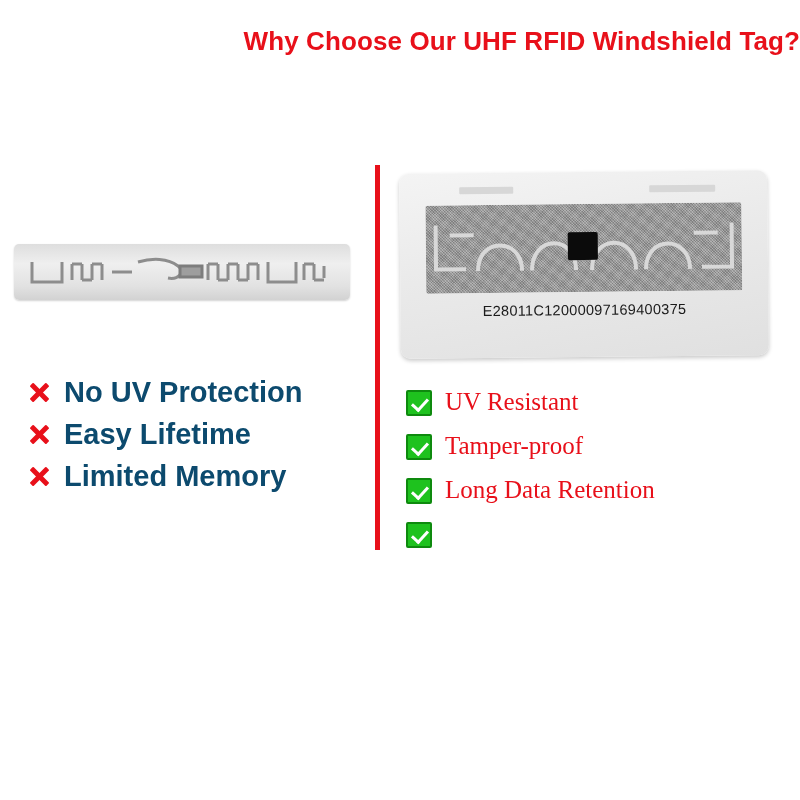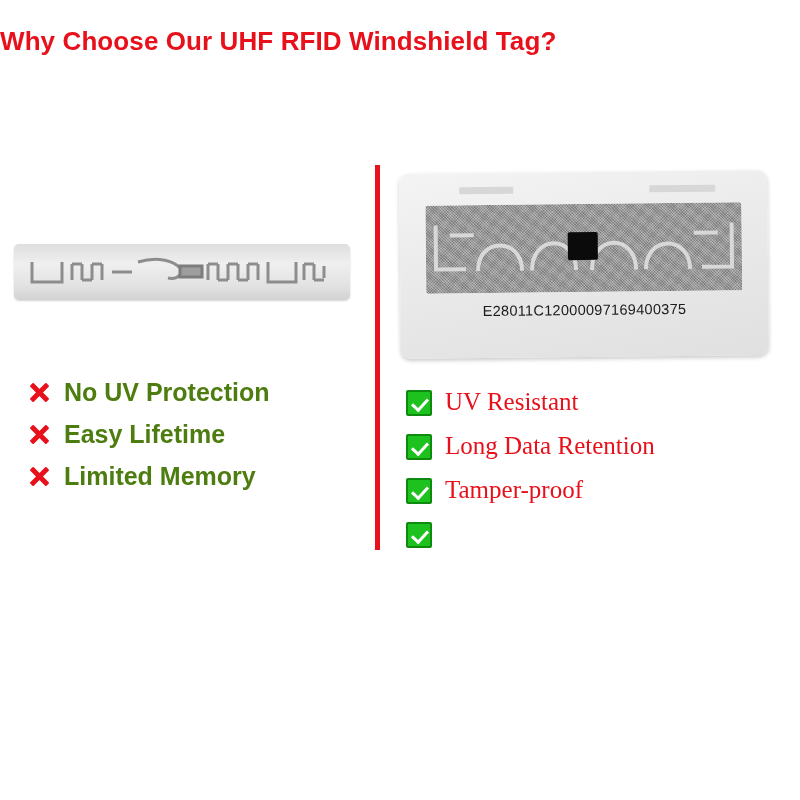--- a/index.html
+++ b/index.html
@@ -18,21 +18,21 @@
     width: 800px;
     height: 800px;
     position: relative;
     background: #ffffff;
   }
   .headline {
     position: absolute;
     top: 26px;
     left: 0;
     width: 800px;
-    text-align: left;
+    text-align: right;
     color: #e8101a;
     font-weight: bold;
     font-size: 26px;
     letter-spacing: 0.1px;
     font-family: "Liberation Sans", sans-serif;
   }
   .divider {
     position: absolute;
     left: 375px;
     top: 165px;
@@ -100,22 +100,22 @@
     left: 2px;
     top: 11px;
     width: 23px;
     height: 5px;
     background: #e8101a;
     border-radius: 1px;
   }
   .mark-x::before { transform: rotate(45deg); }
   .mark-x::after  { transform: rotate(-45deg); }
   .bullet-neg-text {
-    color: #4d7c0f;
-    font-size: 25px;
+    color: #0c4a6e;
+    font-size: 29px;
     font-weight: bold;
     font-family: "Liberation Sans", sans-serif;
     white-space: nowrap;
   }
 
   
   .col-right {
     position: absolute;
     left: 375px;
     top: 160px;
@@ -295,25 +295,25 @@
       </div>
     </div>
 
     <div class="bullets-right">
       <div class="bullet-pos">
         <span class="mark-check"></span>
         <span class="bullet-pos-text">UV Resistant</span>
       </div>
       <div class="bullet-pos">
         <span class="mark-check"></span>
-        <span class="bullet-pos-text">Long Data Retention</span>
+        <span class="bullet-pos-text">Tamper-proof</span>
       </div>
       <div class="bullet-pos">
         <span class="mark-check"></span>
-        <span class="bullet-pos-text">Tamper-proof</span>
+        <span class="bullet-pos-text">Long Data Retention</span>
       </div>
       <div class="bullet-pos">
         <span class="mark-check"></span>
       </div>
     </div>
   </div>
 
 </div>
 
 </body></html>

